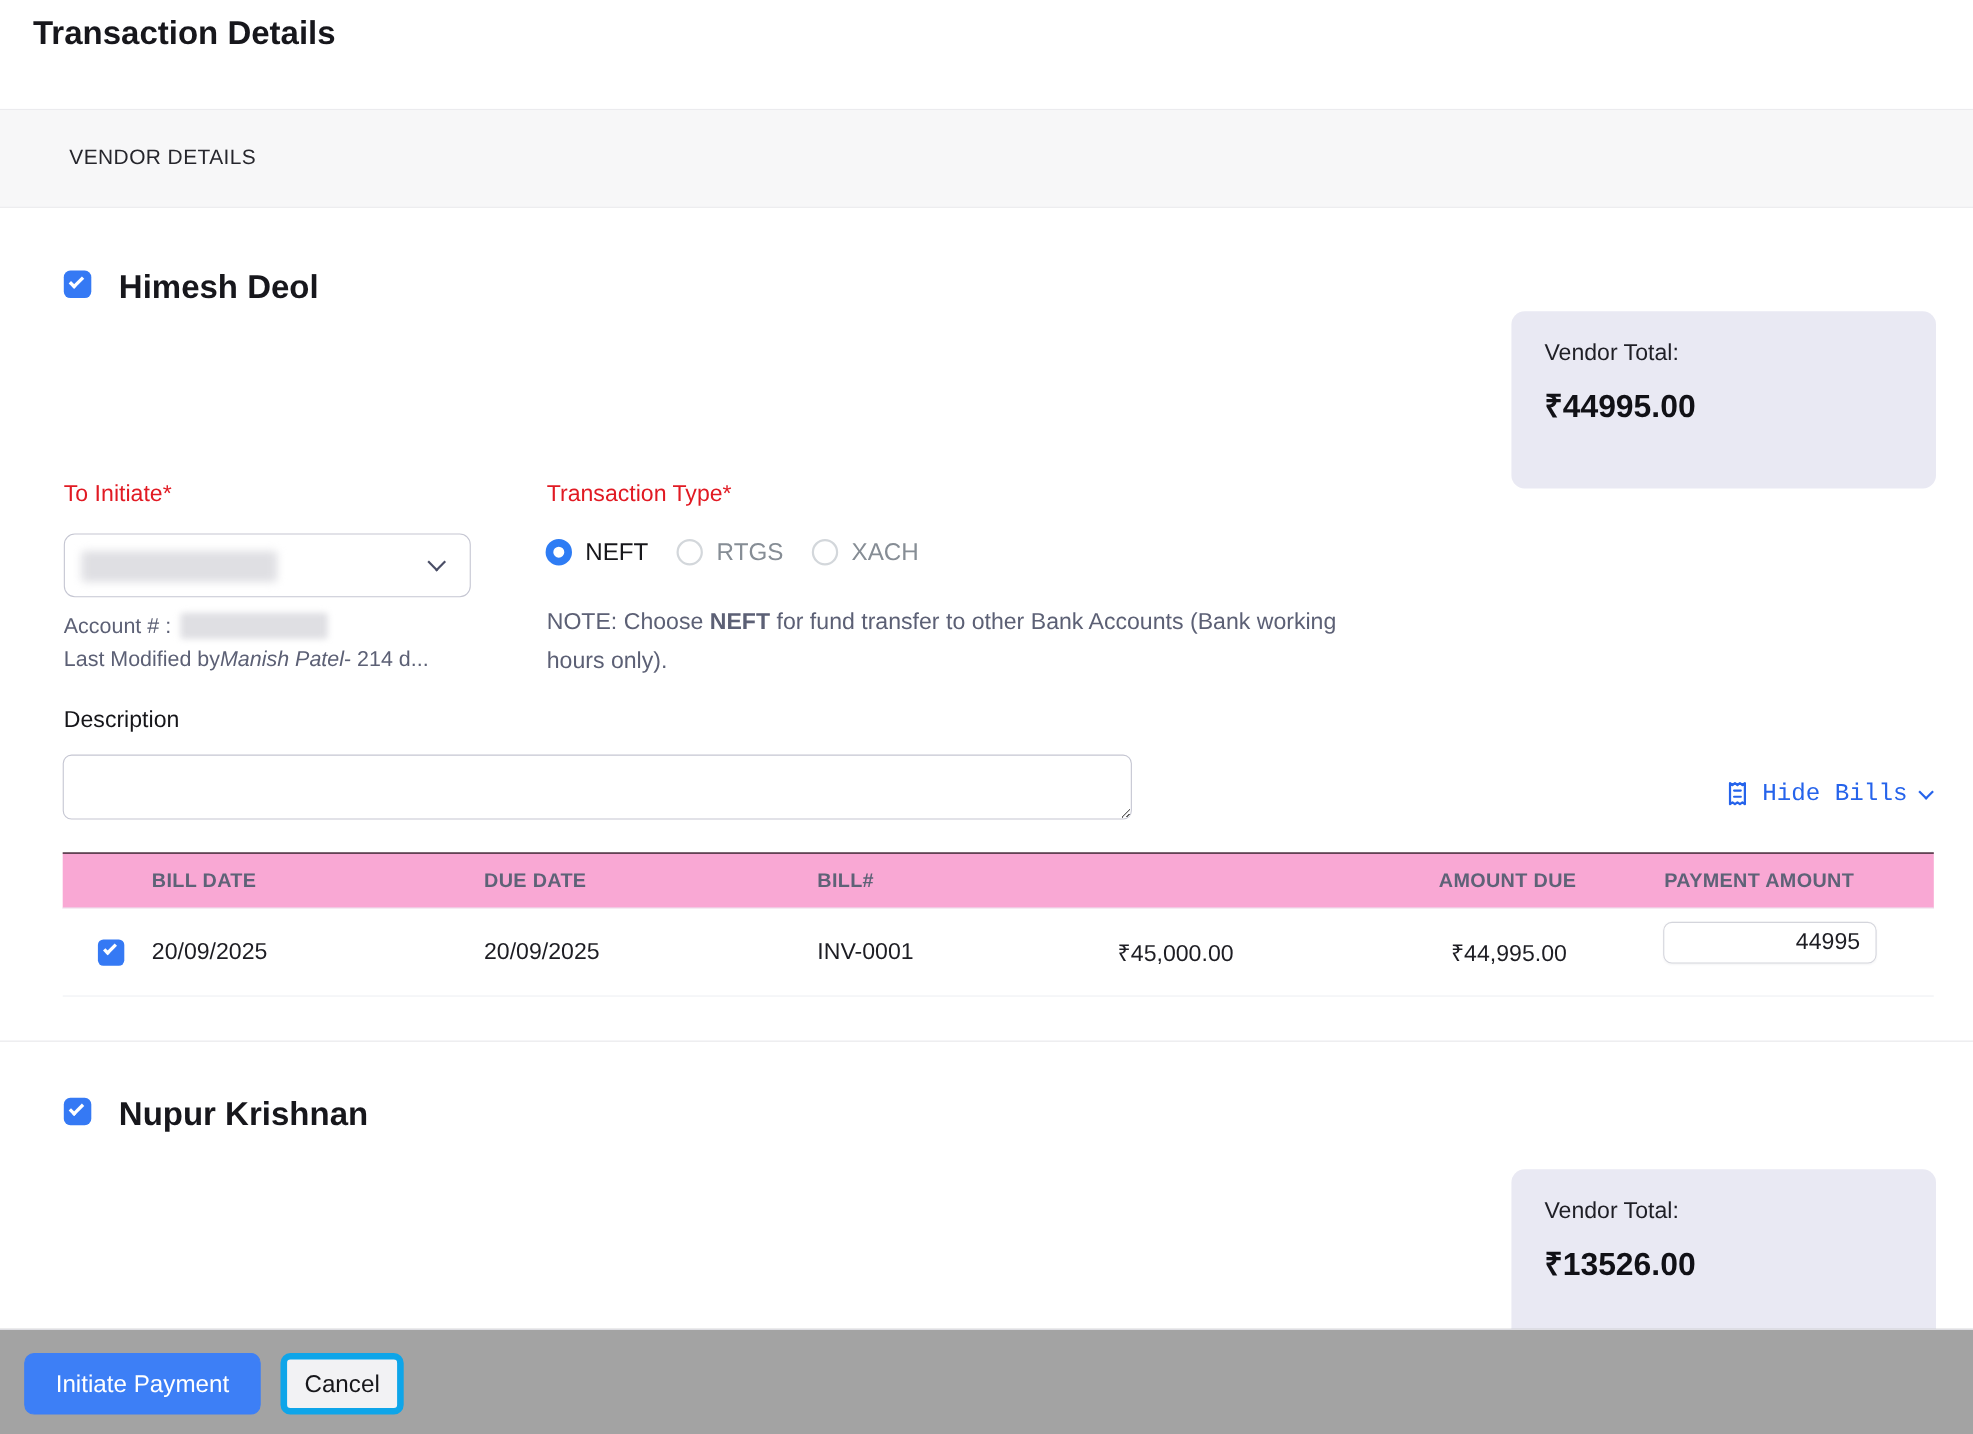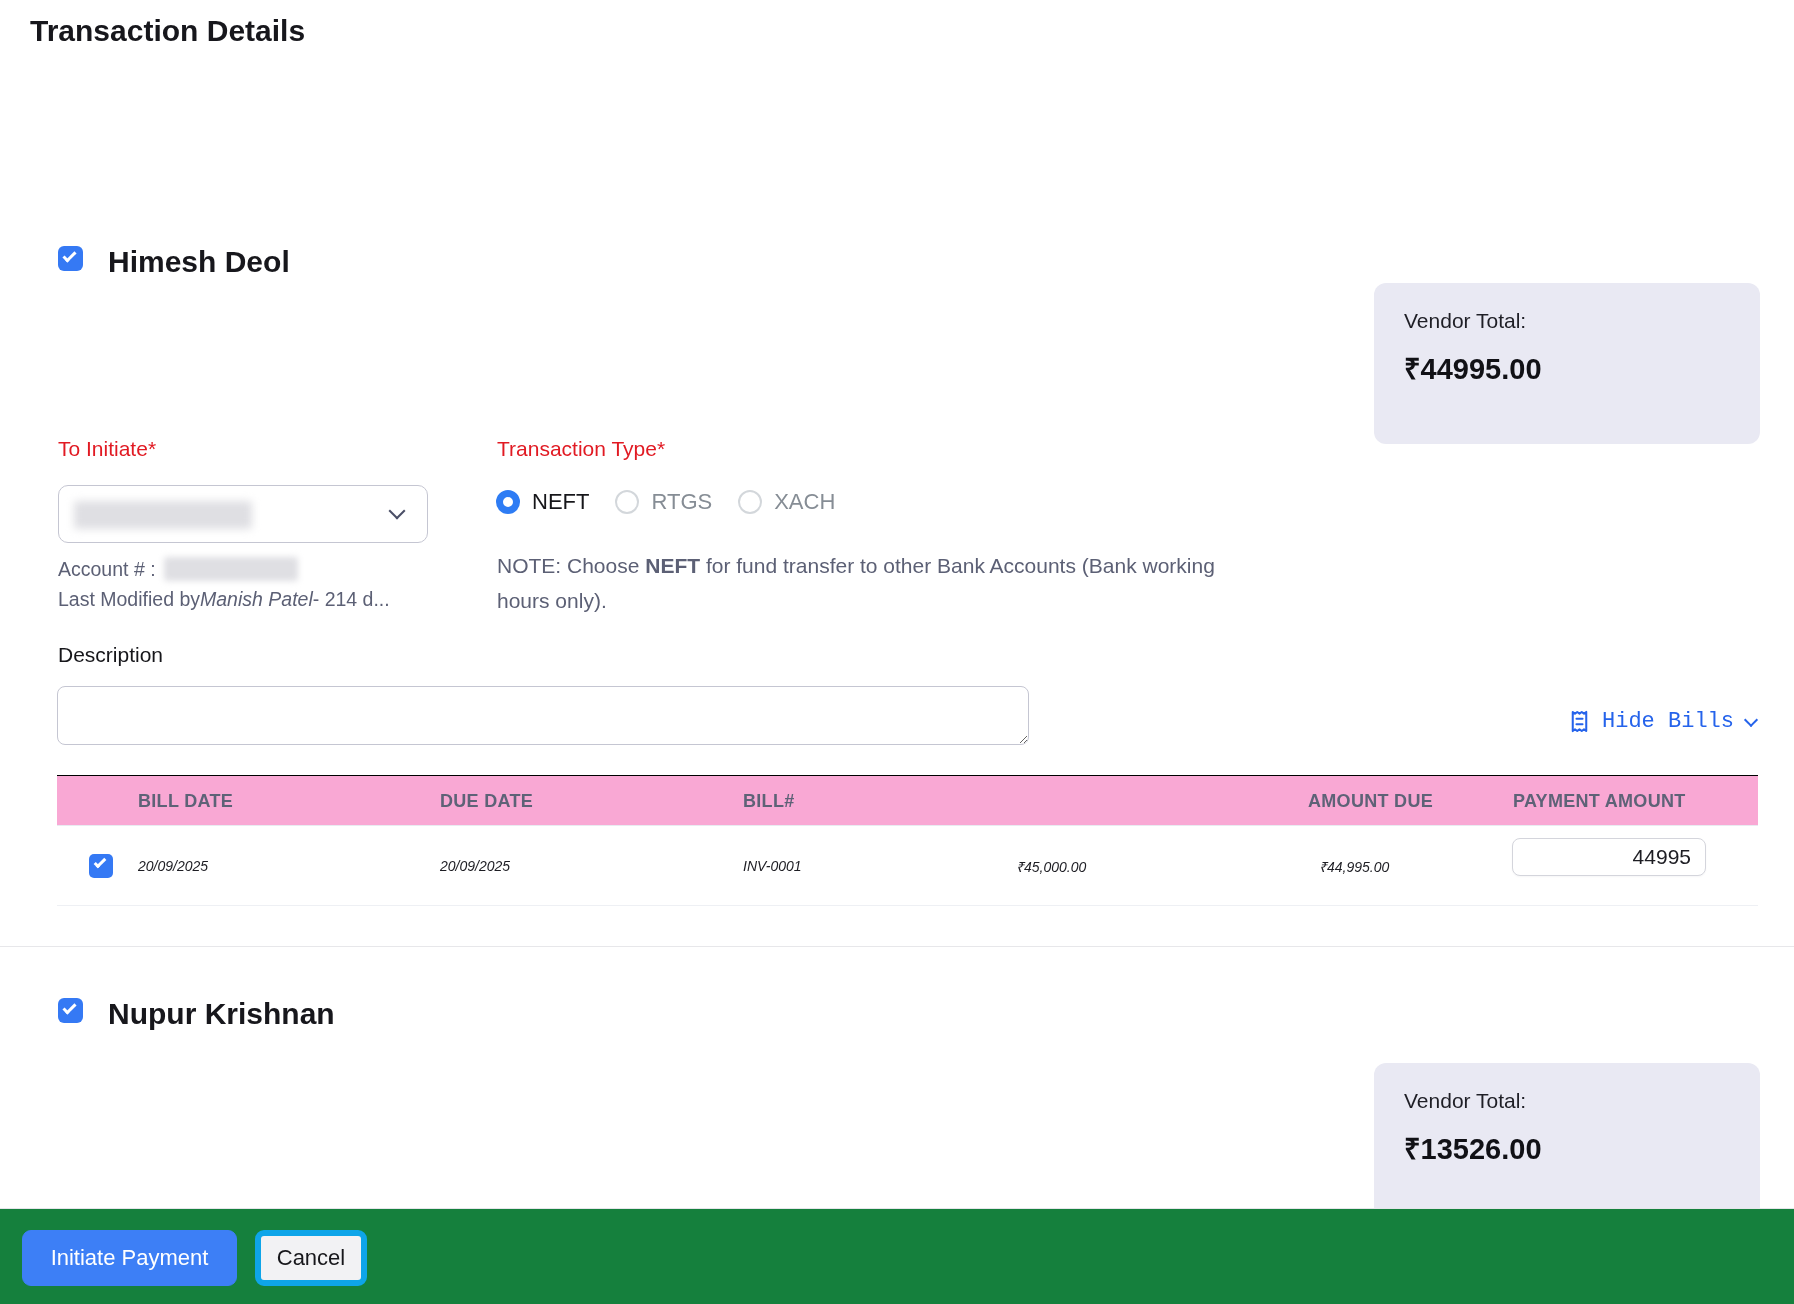--- a/index.html
+++ b/index.html
@@ -58,41 +58,44 @@
   .hide-bills .hb-label { font-size:22px; font-weight:500; color:#2563eb; }
   .hb-chev { width:10px; height:10px; border-right:2.5px solid #2563eb; border-bottom:2.5px solid #2563eb; transform:rotate(45deg); margin-top:-4px; margin-left:3px; }
 
   .tbl-header { position:absolute; left:57px; top:775px; width:1701px; height:51px;
     background:#f9a8d4; border-top:1px solid #000000; border-bottom:1px solid #e9ebf1; }
   .tbl-header span { position:absolute; top:50%; transform:translateY(-50%);
     font-size:18px; font-weight:600; letter-spacing:.3px; color:#5e6277; }
   .h0{left:81px;} .h1{left:383px;} .h2{left:686px;} .h3{left:950px;margin-top:44px;} .h4{left:1251px;} .h5{left:1456px;}
 
   .tbl-row { position:absolute; left:57px; top:826px; width:1701px; height:80px; background:#fff; border-bottom:1px solid #eef0f4; }
-  .tbl-row .cell { position:absolute; top:50%; transform:translateY(-50%); font-size:14px; color:#1d1d23;font-style:italic; }
+  .tbl-row .cell { position:absolute; top:50%; transform:translateY(-50%); font-size:21px; color:#1d1d23; }
   .c0{left:81px;} .c1{left:383px;} .c2{left:686px;} .c3{left:959px;} .c4{left:1262px;}
   .row-check { left:32px; top:28px; }
   .pay-input { position:absolute; left:1455px; top:12px; width:194px; height:38px;
     border:1px solid #d4d5dc; border-radius:8px; box-shadow:0 1px 2px rgba(20,20,40,.04);
     font-family:"Liberation Sans", sans-serif; font-size:21px; color:#1d1d23; text-align:right; padding-right:14px; }
 
   .vendor-divider { position:absolute; left:0; top:946px; width:1794px; height:1px; background:#e7e7ea; }
 
-  .footer { position:absolute; left:0; top:1208px; width:1794px; height:96px; background:#15803d; border-top:1px solid #e5e5ea; }
+  .footer { position:absolute; left:0; top:1208px; width:1794px; height:96px; background:#a3a3a3; border-top:1px solid #e5e5ea; }
   .btn { position:absolute; top:21px; height:56px; border-radius:9px; font-family:"Liberation Sans", sans-serif; font-size:22px; cursor:pointer; }
   .btn-primary { left:22px; width:215px; background:#3d7ff6; border:1px solid #3d7ff6; color:#fff; }
   .btn-secondary { left:255px; width:112px; background:#f2f2f4; border:6px solid #0ea5e9; color:#17171b; }
 </style>
 </head>
 <body>
 
 <div class="page">
 
   <div class="page-title">Transaction Details</div>
 
+  <div class="section-band">
+    <span>VENDOR DETAILS</span>
+  </div>
 
   <div class="checkbox" style="left:58px; top:246px;">
     <span class="tick"></span>
   </div>
   <div class="vendor-name" style="left:108px; top:245px;">Himesh Deol</div>
 
   <div class="vendor-card" style="top:283px;">
     <div class="vt-label">Vendor Total:</div>
     <div class="vt-value">₹44995.00</div>
   </div>

